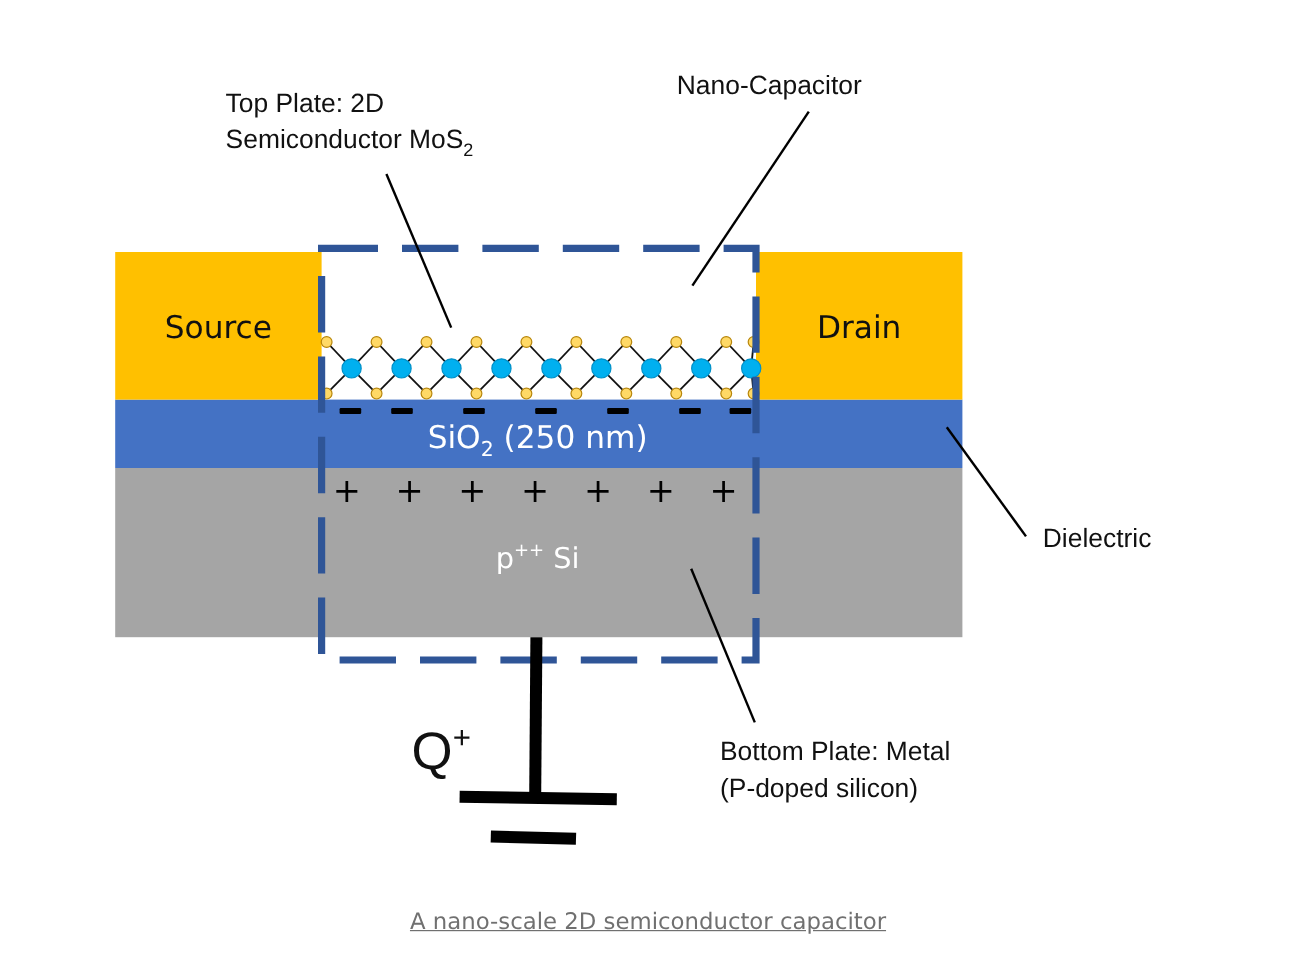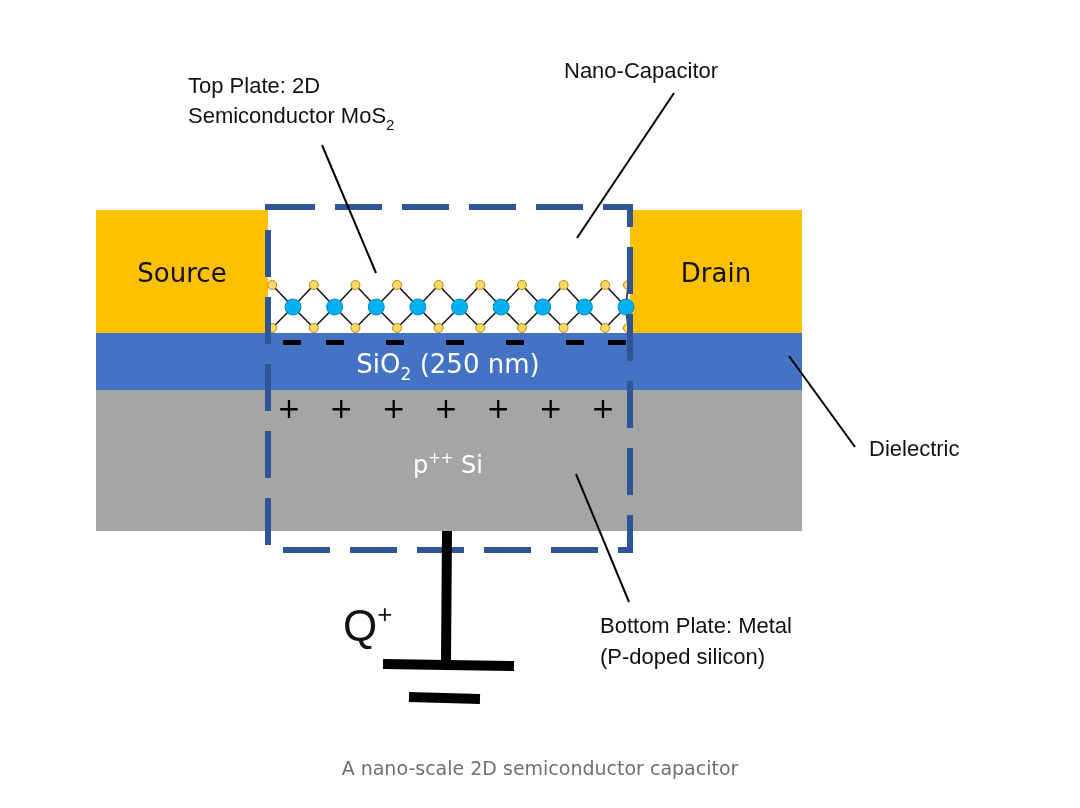--- a/index.html
+++ b/index.html
@@ -3,21 +3,21 @@
   <meta charset="utf-8">
   <style>
     html, body { margin: 0; padding: 0; background: #ffffff; }
     body { width: 1080px; height: 808px; position: relative; overflow: hidden; }
     #diagram { position: absolute; left: 0; top: 0; }
     .label { font-family: "Liberation Sans", sans-serif; fill: #111111; }
     .onfill { font-family: "DejaVu Sans", sans-serif; }
     .caption {
       position: absolute; left: 0; width: 1080px; top: 757px;
       text-align: center; font-family: "DejaVu Sans", sans-serif;
-      font-size: 19px; color: #707070;
+      font-size: 19px; color: #707070; text-decoration: underline;
     }
   </style>
 </head>
 <body>
 
 <svg id="diagram" width="1080" height="808" viewBox="0 0 1080 808">
 
   <rect id="substrate" x="96" y="390" width="706" height="141" fill="#A5A5A5"></rect>
 
   <rect id="dielectric" x="96" y="333" width="706" height="57" fill="#4472C4"></rect>

